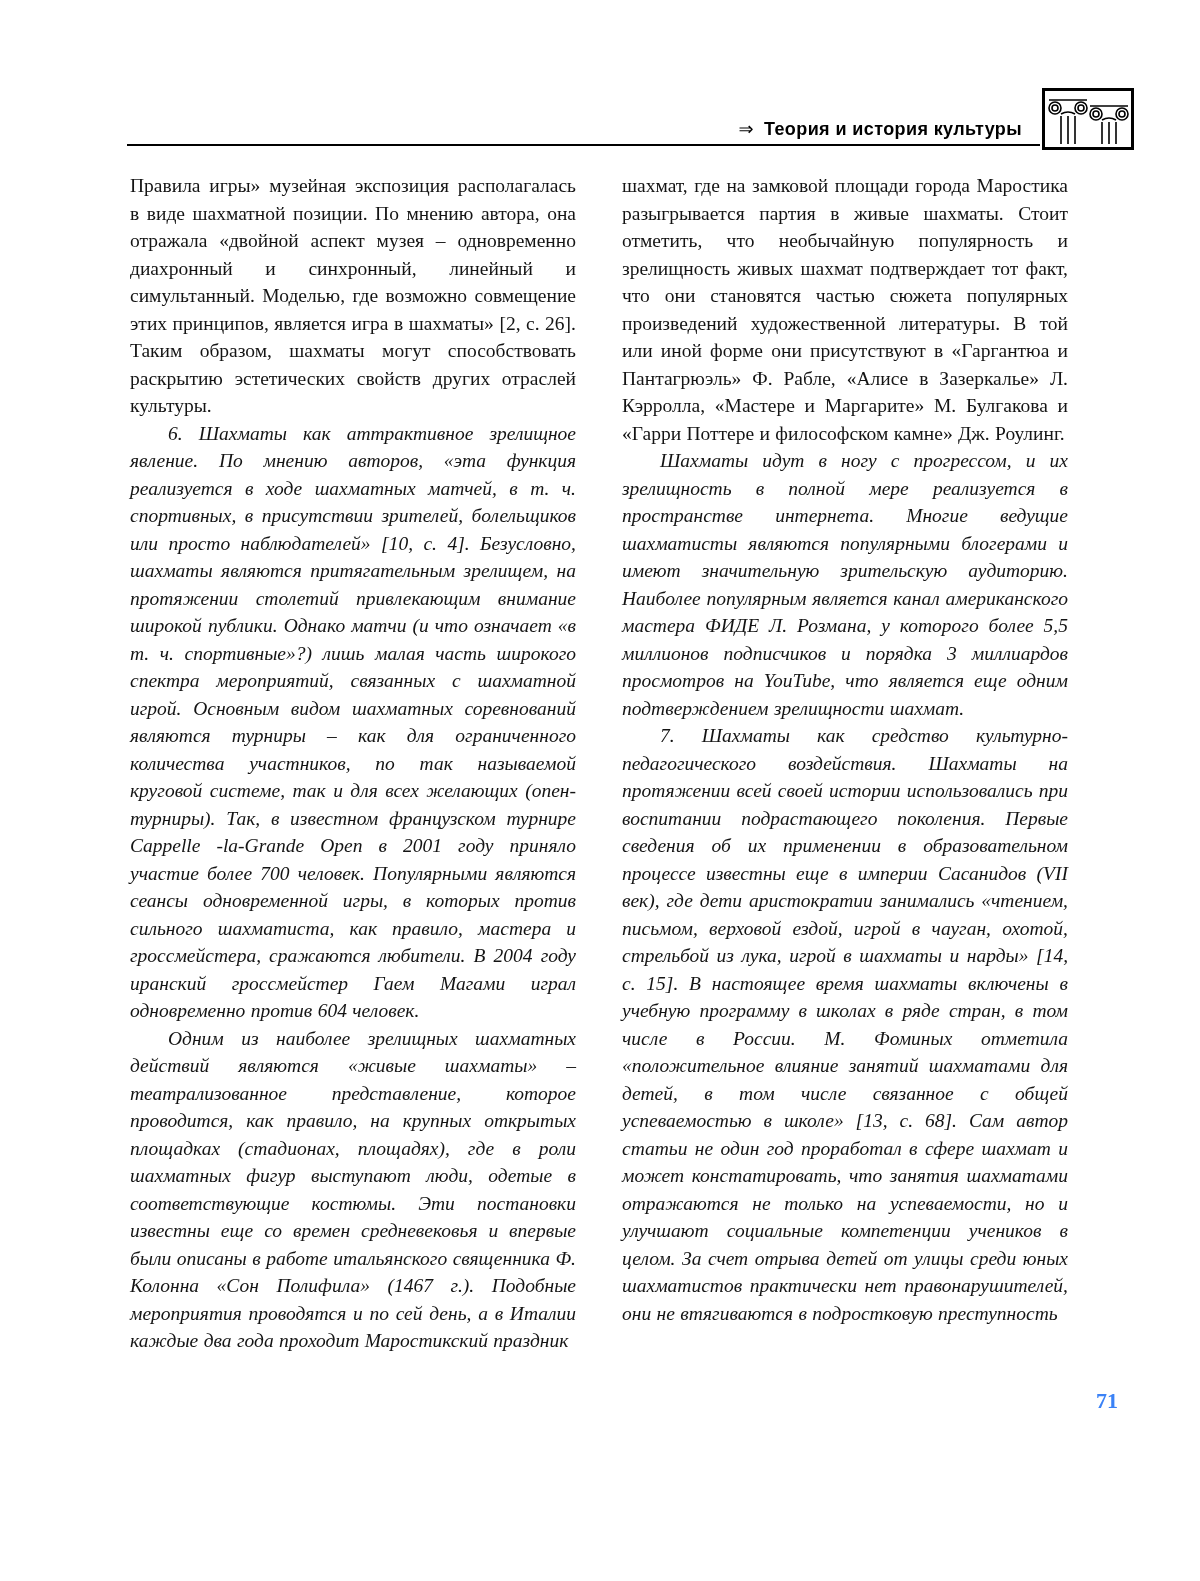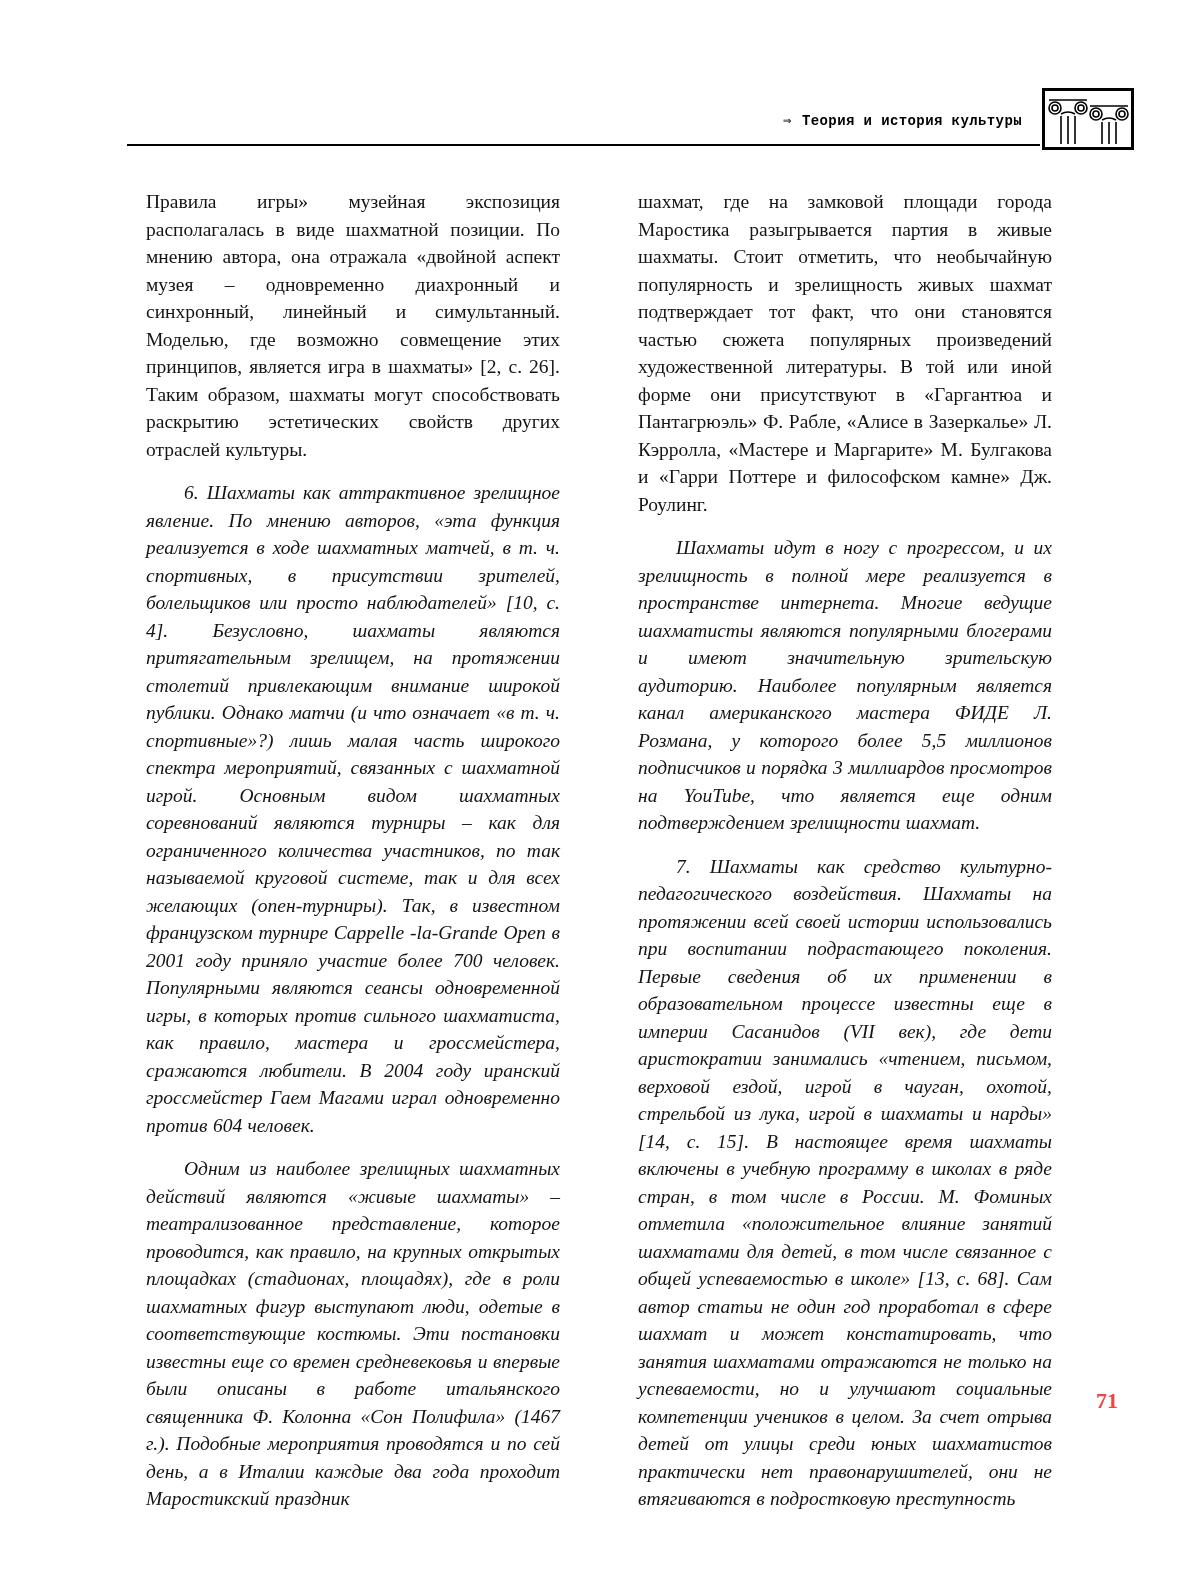--- a/index.html
+++ b/index.html
@@ -11,25 +11,25 @@
     position: relative;
     width: 1200px;
     height: 1581px;
     background: #ffffff;
     overflow: hidden;
     font-family: "Liberation Serif", serif;
     color: #141414;
   }
   .header-title {
     position: absolute;
-    top: 112px;
+    top: 118px;
     right: 178px;
-    font-family: Liberation Mono, monospace;
+    font-family: Liberation Sans, sans-serif;
     font-weight: bold;
-    font-size: 14px;
+    font-size: 18px;
     letter-spacing: 0.4px;
     color: #000;
     white-space: nowrap;
   }
   .header-title .arrow {
     font-weight: normal;
     margin-right: 10px;
   }
   .header-rule {
     position: absolute;
@@ -51,38 +51,38 @@
     top: 172px;
     left: 130px;
     width: 938px;
     display: flex;
     gap: 46px;
   }
   .col {
     width: 446px;
   }
   p.para {
-    margin: 16px;
+    margin: 0;
     font-size: 19.5px;
     line-height: 27.5px;
     text-align: justify;
     word-spacing: 0.5px;
   }
   p.para.indent {
     text-indent: 38px;
     font-style: italic;
   }
   .page-number {
     position: absolute;
     top: 1388px;
     right: 82px;
     font-size: 22px;
     font-weight: bold;
     font-family: "Liberation Serif", serif;
-    color: #ef4444;
+    color: #3b82f6;
   }
 </style>
 </head>
 <body>
 
 <div class="page">
 
   <div class="header-title">
     <span class="arrow">⇒</span><span>Теория и история культуры</span>
   </div>

